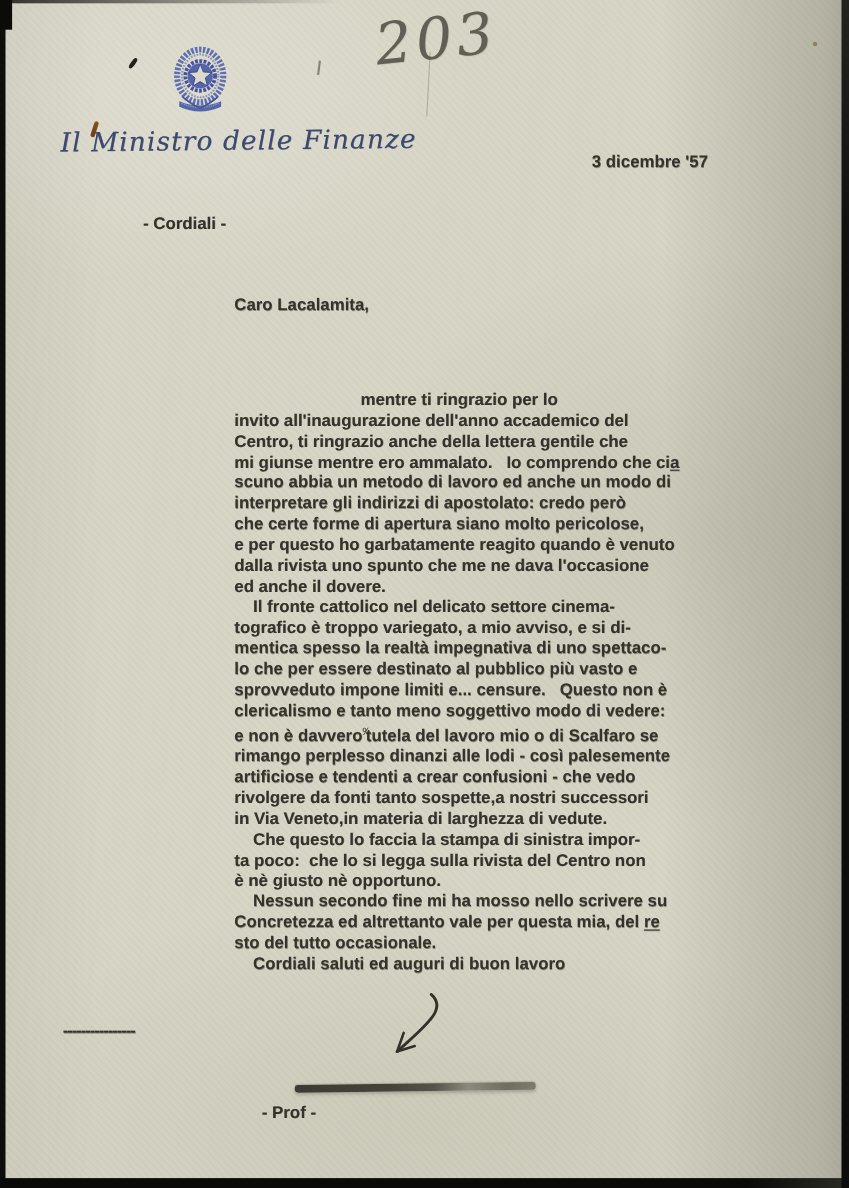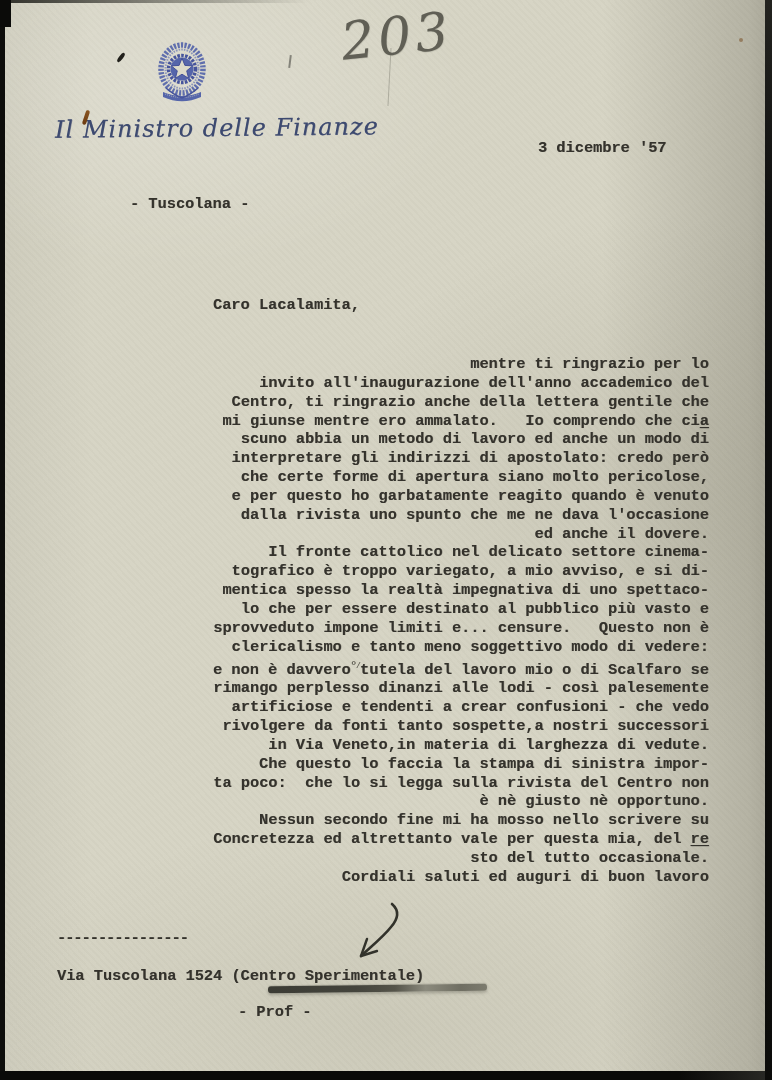--- a/index.html
+++ b/index.html
@@ -18,32 +18,32 @@
   
   .edge-left{position:absolute;left:0;top:0;width:5px;height:1080px;background:#0d0d0b;}
   .edge-corner{position:absolute;left:0;top:0;width:11px;height:27px;background:#0b0b09;}
   .edge-bottom{position:absolute;left:0;bottom:0;width:772px;height:9px;background:linear-gradient(90deg,#0a0a08 0%,#0a0a08 88%,#2a2a26 100%);}
   .edge-right{position:absolute;right:0;top:0;width:7px;height:1080px;background:linear-gradient(180deg,#23231f 0%,#101010 20%,#0c0c0a 100%);}
   .edge-top{position:absolute;left:0;top:0;width:772px;height:3px;background:linear-gradient(90deg,#30302a, rgba(48,48,42,0) 40%);}
 
   
   .tw{
     position:absolute;white-space:pre;
-    font-family:Liberation Mono, monospace;
+    font-family:Liberation Sans, sans-serif;
     font-weight:700;font-size:15.3px;line-height:18.85px;
     color:#34322c;text-shadow:0.4px 0.4px 0.3px rgba(46,44,38,.45);
     letter-spacing:0;
   }
   .u{text-decoration:underline;text-underline-offset:2px;}
   .ins{font-size:9.5px;vertical-align:6px;letter-spacing:-1px;color:#4a483f;font-weight:400;}
 
-  .salutation{left:213px;top:296px;}
+  .salutation{left:213px;top:269px;}
   .dateline{left:538px;top:139px;}
   .classification{left:130px;top:195px;}
-  .body-block{left:213px;top:355px;text-align:right;}
+  .body-block{left:213px;top:355px;}
 
   
   .letterhead{
     position:absolute;left:55px;top:114px;
     font-family:"DejaVu Serif", serif;font-style:italic;
     font-size:24px;color:#3d4a70;letter-spacing:1px;
     transform:rotate(-0.6deg);
     text-shadow:0.3px 0.3px 0 rgba(40,50,95,.5);
     white-space:nowrap;
   }
@@ -108,28 +108,27 @@
 
   <div class="pagenum">203</div>
 
   <div class="rust"></div>
   <div class="speck"></div>
   <div class="tick"></div>
   <div class="dot"></div>
   <div class="crease"></div>
 
   <div class="tw dateline">3 dicembre '57</div>
-  <div class="tw classification">- Tuscolana -</div>
+  <div class="tw classification">- Cordiali -</div>
 
   <div class="tw salutation">Caro Lacalamita,</div>
 
   <div class="tw body-block" id="letter-body"><div>                           mentre ti ringrazio per lo</div><div>invito all'inaugurazione dell'anno accademico del</div><div>Centro, ti ringrazio anche della lettera gentile che</div><div><span>mi giunse mentre ero ammalato.   Io comprendo che ci</span><span class="u">a</span></div><div>scuno abbia un metodo di lavoro ed anche un modo di</div><div>interpretare gli indirizzi di apostolato: credo però</div><div>che certe forme di apertura siano molto pericolose,</div><div>e per questo ho garbatamente reagito quando è venuto</div><div>dalla rivista uno spunto che me ne dava l'occasione</div><div>ed anche il dovere.</div><div>    Il fronte cattolico nel delicato settore cinema-</div><div>tografico è troppo variegato, a mio avviso, e si di-</div><div>mentica spesso la realtà impegnativa di uno spettaco-</div><div>lo che per essere destinato al pubblico più vasto e</div><div>sprovveduto impone limiti e... censure.   Questo non è</div><div>clericalismo e tanto meno soggettivo modo di vedere:</div><div><span>e non è davvero</span><span class="ins">º⁄</span><span>tutela del lavoro mio o di Scalfaro se</span></div><div>rimango perplesso dinanzi alle lodi - così palesemente</div><div>artificiose e tendenti a crear confusioni - che vedo</div><div>rivolgere da fonti tanto sospette,a nostri successori</div><div>in Via Veneto,in materia di larghezza di vedute.</div><div>    Che questo lo faccia la stampa di sinistra impor-</div><div>ta poco:  che lo si legga sulla rivista del Centro non</div><div>è nè giusto nè opportuno.</div><div>    Nessun secondo fine mi ha mosso nello scrivere su</div><div><span>Concretezza ed altrettanto vale per questa mia, del </span><span class="u">re</span></div><div>sto del tutto occasionale.</div><div>    Cordiali saluti ed auguri di buon lavoro</div></div>
 
   <div class="tw footer-divider">----------------</div>
-  <div class="tw recipient-address">Via Tuscolana 1524 (Centro Sperimentale)</div>
   <div class="tw city">- Prof -</div>
 
   <div class="pencil-underline"></div>
   <svg class="arrow" width="62" height="64" viewBox="0 0 62 64">
     <path d="M45 2 C53 9 51 17 44 25 C37 34 26 43 14 54" fill="none" stroke="#32322b" stroke-width="2.6" stroke-linecap="round"></path>
     <path d="M14 54 L20 37 M14 54 L30 49" fill="none" stroke="#32322b" stroke-width="2.4" stroke-linecap="round"></path>
   </svg>
 
   <div class="edge-top"></div>
   <div class="edge-left"></div>

